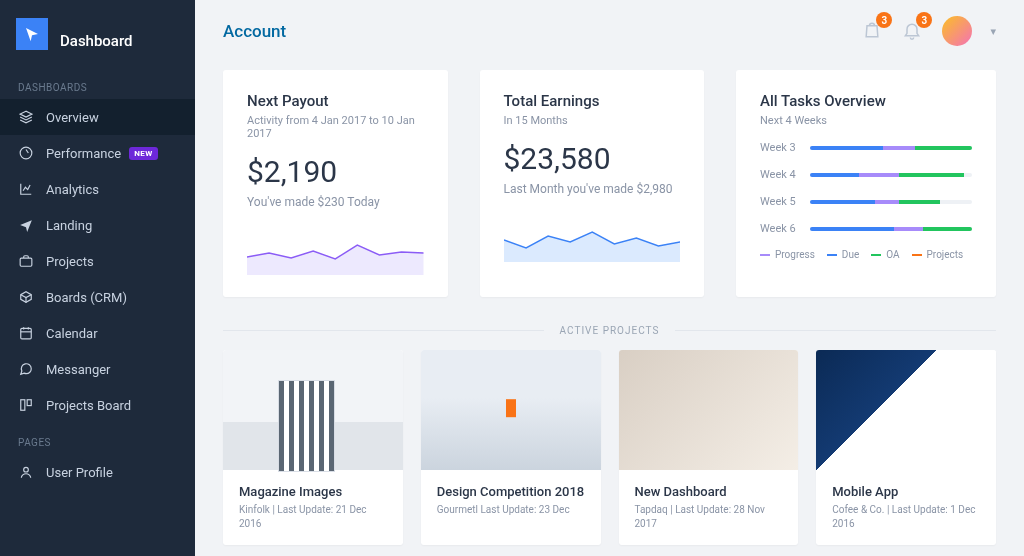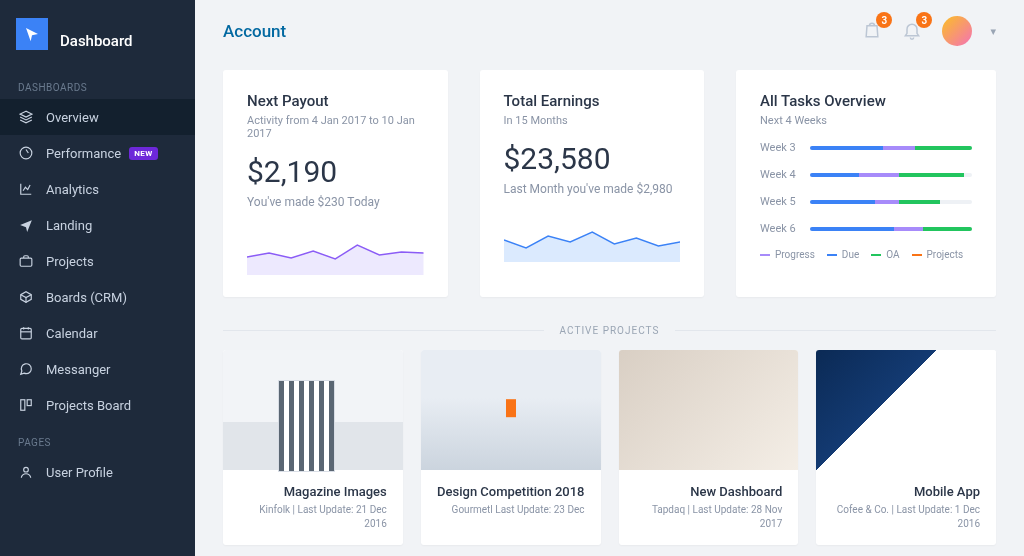--- a/index.html
+++ b/index.html
@@ -41,21 +41,21 @@
 .legend-item { display: flex; align-items: center; gap: 5px; }
 .legend-dash { width: 10px; height: 2px; }
 .legend-dash.purple { background: #a78bfa; }
 .legend-dash.blue { background: #3b82f6; }
 .legend-dash.green { background: #22c55e; }
 .legend-dash.orange { background: #f97316; }
 .divider-title { display: flex; align-items: center; margin: 28px 28px 14px; font-size: 10px; letter-spacing: 1px; color: #9aa5b4; }
 .divider-title::before, .divider-title::after { content: ""; flex: 1; height: 1px; background: #e2e6ec; }
 .divider-title span { padding: 0 16px; }
 .projects-row { display: flex; gap: 18px; padding: 0 28px 20px; }
-.project-card { flex: 1; background: #fff; border-radius: 3px; box-shadow: 0 1px 2px rgba(0,0,0,0.04); overflow: hidden; text-align: right; }
+.project-card { flex: 1; background: #fff; border-radius: 3px; box-shadow: 0 1px 2px rgba(0,0,0,0.04); overflow: hidden; }
 .project-thumb { width: 100%; height: 120px; background: #ccc; }
 .thumb1 { background: linear-gradient(180deg, #f2f4f7 60%, #e1e5ea 60%); position: relative; }
 .thumb1::after { content: ""; position: absolute; left: 55px; top: 30px; width: 55px; height: 90px; background: #fff; border: 1px solid #d8dde5; background-image: repeating-linear-gradient(90deg, #5a6673 0 5px, #fff 5px 10px); }
 .thumb2 { background: linear-gradient(180deg, #e8edf3 40%, #cbd4de 100%); position: relative; }
 .thumb2::after { content: ""; position: absolute; left: 50%; top: 50%; width: 10px; height: 18px; background: #f97316; transform: translate(-50%,-60%); }
 .thumb3 { background: linear-gradient(135deg, #d9cfc4, #f4eee6); }
 .thumb4 { background: linear-gradient(135deg, #0b2a55, #133a72 40%, #fff 40%); }
 .project-body { padding: 14px 16px; }
 .project-title { font-size: 13px; font-weight: 500; color: #2b3648; margin-bottom: 4px; }
 .project-sub { font-size: 10px; color: #8a94a6; line-height: 1.4; }

